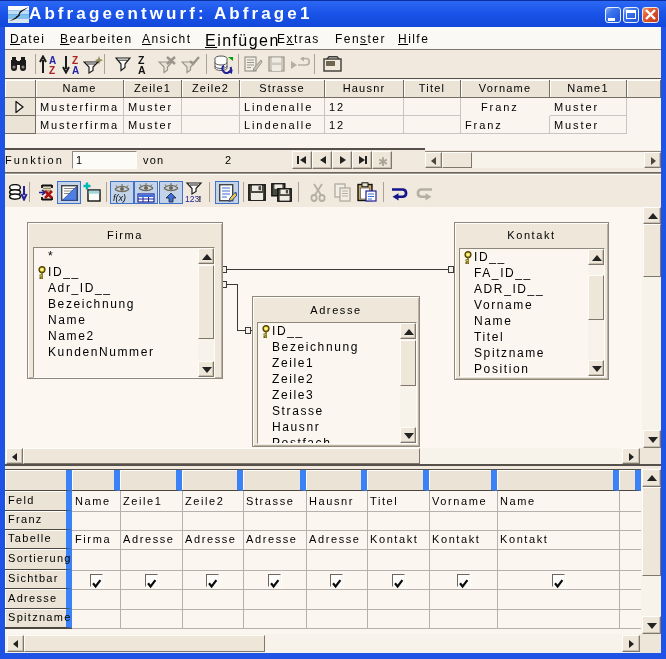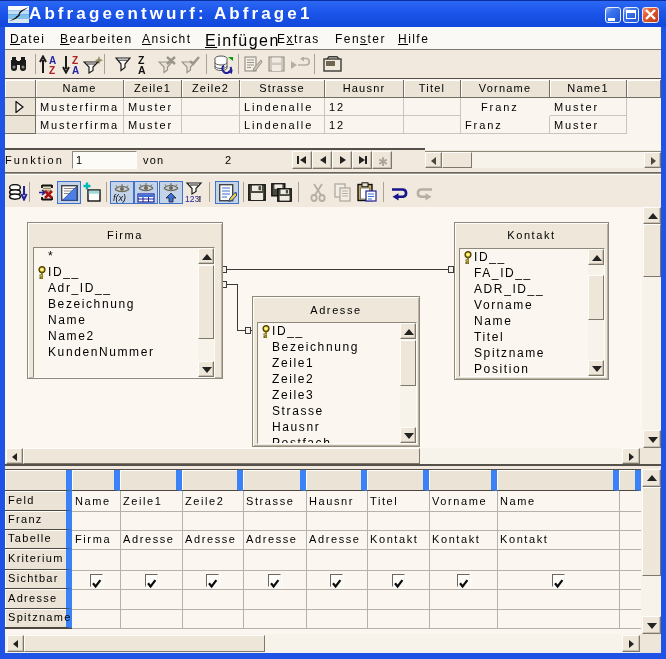--- a/index.html
+++ b/index.html
@@ -433,21 +433,21 @@
   <div class="ab gl" style="left:177px;top:1px;width:61px;height:21px;"></div>
   <div class="ab gl" style="left:238px;top:1px;width:63px;height:21px;"></div>
   <div class="ab gl" style="left:301px;top:1px;width:61px;height:21px;"></div>
   <div class="ab gl" style="left:362px;top:1px;width:62px;height:21px;"></div>
   <div class="ab gl" style="left:424px;top:1px;width:68px;height:21px;"></div>
   <div class="ab gl" style="left:492px;top:1px;width:122px;height:21px;"></div>
   <div class="ab gl" style="left:614px;top:1px;width:22px;height:21px;"></div>
   <div class="ab gl txt" style="left:0;top:22px;width:67px;height:20px;padding:3px 0 0 3px;letter-spacing:1.3px;">Feld</div>
   <div class="ab gl txt" style="left:0;top:42px;width:67px;height:19px;padding:2px 0 0 3px;letter-spacing:1.3px;">Franz</div>
   <div class="ab gl txt" style="left:0;top:61px;width:67px;height:19px;padding:2px 12px 0 3px;letter-spacing:1.3px;">Tabelle</div>
-  <div class="ab gl txt" style="left:0;top:80px;width:67px;height:21px;padding:3px 0 0 3px;letter-spacing:1.3px;">Kriterium</div>
+  <div class="ab gl txt" style="left:0;top:80px;width:67px;height:21px;padding:3px 0 0 3px;letter-spacing:1.3px;">Sortierung</div>
   <div class="ab gl txt" style="left:0;top:101px;width:67px;height:19px;padding:2px 0 0 3px;letter-spacing:1.3px;">Sichtbar</div>
   <div class="ab gl txt" style="left:0;top:120px;width:67px;height:20px;padding:3px 0 0 3px;letter-spacing:1.3px;">Adresse</div>
   <div class="ab gl txt" style="left:0;top:140px;width:67px;height:19px;padding:2px 0 0 3px;letter-spacing:1.3px;">Spitzname</div>
   <div class="ab" style="left:0;top:159px;width:67px;height:1px;background:#4C483F;"></div>
   <div class="ab" style="left:115px;top:22px;width:1px;height:137px;background:#B6B1AA;"></div>
   <div class="ab" style="left:177px;top:22px;width:1px;height:137px;background:#B6B1AA;"></div>
   <div class="ab" style="left:238px;top:22px;width:1px;height:137px;background:#B6B1AA;"></div>
   <div class="ab" style="left:301px;top:22px;width:1px;height:137px;background:#B6B1AA;"></div>
   <div class="ab" style="left:362px;top:22px;width:1px;height:137px;background:#B6B1AA;"></div>
   <div class="ab" style="left:424px;top:22px;width:1px;height:137px;background:#B6B1AA;"></div>

